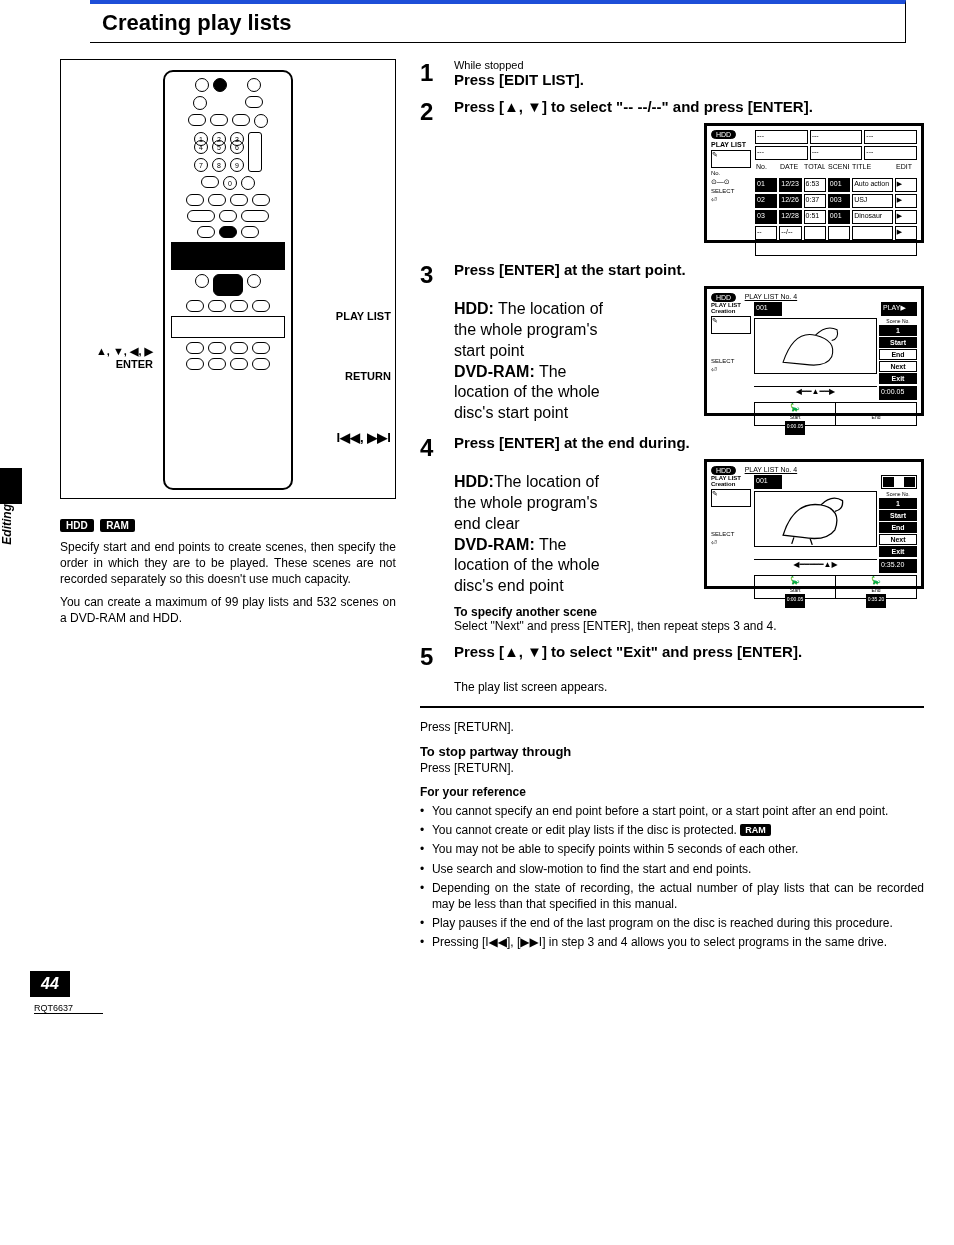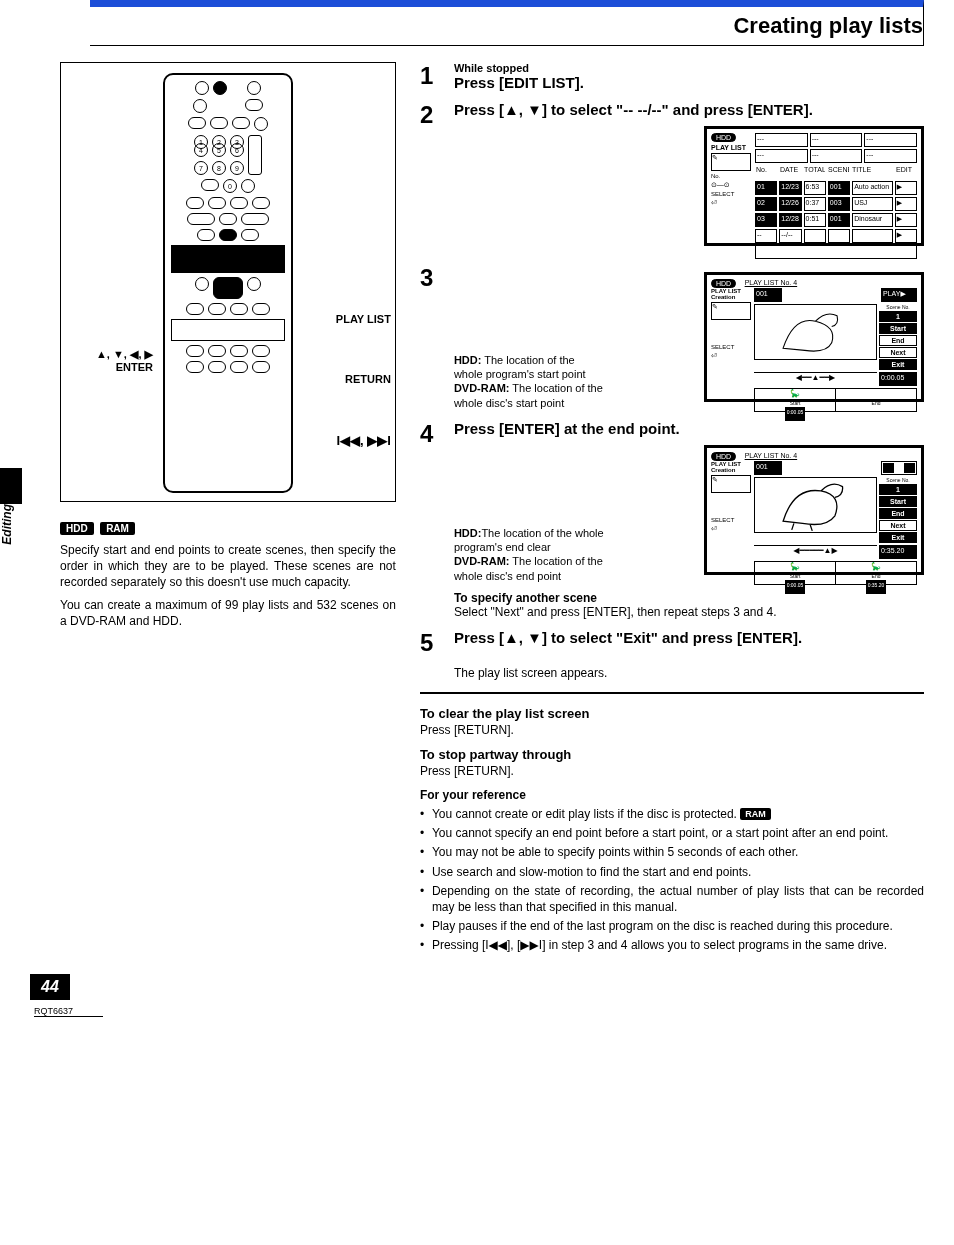--- a/index.html
+++ b/index.html
@@ -8,25 +8,24 @@
     padding: 0;
     font-family: Arial, Helvetica, sans-serif;
     background: #fff;
     color: #000;
     width: 954px;
   }
   .page {
     padding: 0 30px 20px 30px;
   }
   .title-bar {
-    border-top: 7px solid #1d4ed8;
+    border-top: 4px solid #1d4ed8;
     border-right: 1px solid #000;
     margin-left: 60px;
-    margin-right: 0;
-    text-align: right;
+    margin-right: 18px;
   }
   .page-title {
     font-size: 22px;
     font-weight: bold;
     padding: 6px 0 6px 12px;
     border-bottom: 1px solid #000;
   }
   .columns {
     display: flex;
     gap: 24px;
@@ -99,21 +98,21 @@
     font-size: 12px;
     padding-top:4px;
     text-align:center;
     width:22px;
   }
   
   .step { display:flex; gap:12px; margin-bottom:10px; }
   .step-num { font-size:24px; font-weight:bold; width:22px; flex-shrink:0; }
   .step-body { flex:1; font-size:14px; }
   .step-bold { font-weight:bold; font-size:15px; }
-  .step-small { font-size:11px; font-weight:bold; }
+  .step-small { font-size:11px; font-weight:normal; }
   .step-sub { font-size:12px; margin-top:20px; }
   
   .screen {
     border: 3px solid #000;
     background:#fff;
     padding:4px;
     font-size:8px;
     margin: 8px 0 8px auto;
   }
   .screen-s1 { width: 220px; height: 120px; }
@@ -123,21 +122,21 @@
   .sc-cell.dk { background:#000; color:#fff; }
   .sc-side { width:40px; display:flex; flex-direction:column; gap:2px; font-size:7px; }
   .sc-main { flex:1; display:flex; flex-direction:column; gap:2px; }
   .sc-hdd { border:1px solid #000; background:#000;color:#fff;border-radius:6px; padding:0 4px; font-size:7px; display:inline-block;}
   .dino-box {
     border:1px solid #000; height:56px; position:relative;
   }
   .dino-svg { width:100%; height:100%; }
   .menu-col { display:flex; flex-direction:column; gap:1px; width:38px; }
   .menu-col .sc-cell { height:12px; text-align:center; font-weight:bold; }
-  .hdd-note { font-size:11px; line-height:1.3; width:150px;}
+  .hdd-note { font-size:16px; line-height:1.3; width:150px;}
   .hdd-note b { font-weight:bold; }
   .step-row-3 { display:flex; gap:8px; align-items:flex-end; }
   hr.thick { border:none; border-top:2px solid #000; margin:12px 0; }
   .aux-h { font-weight:bold; font-size:13px; margin-top:10px; }
   .aux-p { font-size:12px; margin:2px 0 6px 0; }
   .ref-h { font-weight:bold; font-size:12px; margin-top:10px; }
   ul.ref { list-style:none; padding:0; margin:4px 0; }
   ul.ref li { font-size:12px; line-height:1.35; text-align:justify; position:relative; padding-left:12px; margin-bottom:3px;}
   ul.ref li:before { content:"•"; position:absolute; left:0; }
   .page-num-box {
@@ -345,20 +344,21 @@
                   </div>
               </div>
             </div>
           </div>
         </div>
       </div>
 
       <div class="step">
         <div class="step-num">3</div>
         <div class="step-body">
+          <div class="step-bold">Press [ENTER] at the start point.</div>
           <div class="step-row-3">
             <div class="hdd-note">
               <b>HDD:</b><span> The location of the whole program's start point</span><br>
               <b>DVD-RAM:</b><span> The location of the whole disc's start point</span>
             </div>
             <div class="screen screen-sx">
               <div class="sc-row"><span class="sc-hdd">HDD</span>&nbsp;&nbsp;<span style="text-decoration:underline;font-size:7px">PLAY LIST No. 4</span></div>
               <div style="display:flex;gap:3px;">
                 <div class="sc-side">
                   <div style="font-weight:bold;white-space:pre-line;font-size:6px">PLAY LIST
@@ -402,21 +402,21 @@
                 </div>
               </div>
             </div>
           </div>
         </div>
       </div>
 
       <div class="step">
         <div class="step-num">4</div>
         <div class="step-body">
-          <div class="step-bold">Press [ENTER] at the end point.</div>
+          <div class="step-bold">Press [ENTER] at the end during.</div>
           <div class="step-row-3">
             <div class="hdd-note">
               <b>HDD:</b><span>The location of the whole program's end clear</span><br>
               <b>DVD-RAM:</b><span> The location of the whole disc's end point</span>
             </div>
             <div class="screen screen-sx">
               <div class="sc-row"><span class="sc-hdd">HDD</span>&nbsp;&nbsp;<span style="text-decoration:underline;font-size:7px">PLAY LIST No. 4</span></div>
               <div style="display:flex;gap:3px;">
                 <div class="sc-side">
                   <div style="font-weight:bold;white-space:pre-line;font-size:6px">PLAY LIST
@@ -473,29 +473,28 @@
       <div class="step">
         <div class="step-num">5</div>
         <div class="step-body">
           <div class="step-bold" style="text-align:justify">Press [▲, ▼] to select "Exit" and press [ENTER].</div>
           <div class="step-sub">The play list screen appears.</div>
         </div>
       </div>
 
       <hr class="thick">
 
-      <div class="aux-h">To clear the play list screen</div>
       <div class="aux-p">Press [RETURN].</div>
       <div class="aux-h">To stop partway through</div>
       <div class="aux-p">Press [RETURN].</div>
 
       <div class="ref-h">For your reference</div>
       <ul class="ref">
+        <li>You cannot specify an end point before a start point, or a start point after an end point.</li>
         <li><span>You cannot create or edit play lists if the disc is protected. </span><span class="badge-ram-inline">RAM</span></li>
-        <li>You cannot specify an end point before a start point, or a start point after an end point.</li>
         <li>You may not be able to specify points within 5 seconds of each other.</li>
         <li>Use search and slow-motion to find the start and end points.</li>
         <li>Depending on the state of recording, the actual number of play lists that can be recorded may be less than that specified in this manual.</li>
         <li>Play pauses if the end of the last program on the disc is reached during this procedure.</li>
         <li>Pressing [I◀◀], [▶▶I] in step 3 and 4 allows you to select programs in the same drive.</li>
       </ul>
     </div>
   </div>
 
   <div class="page-num-box">44</div>

